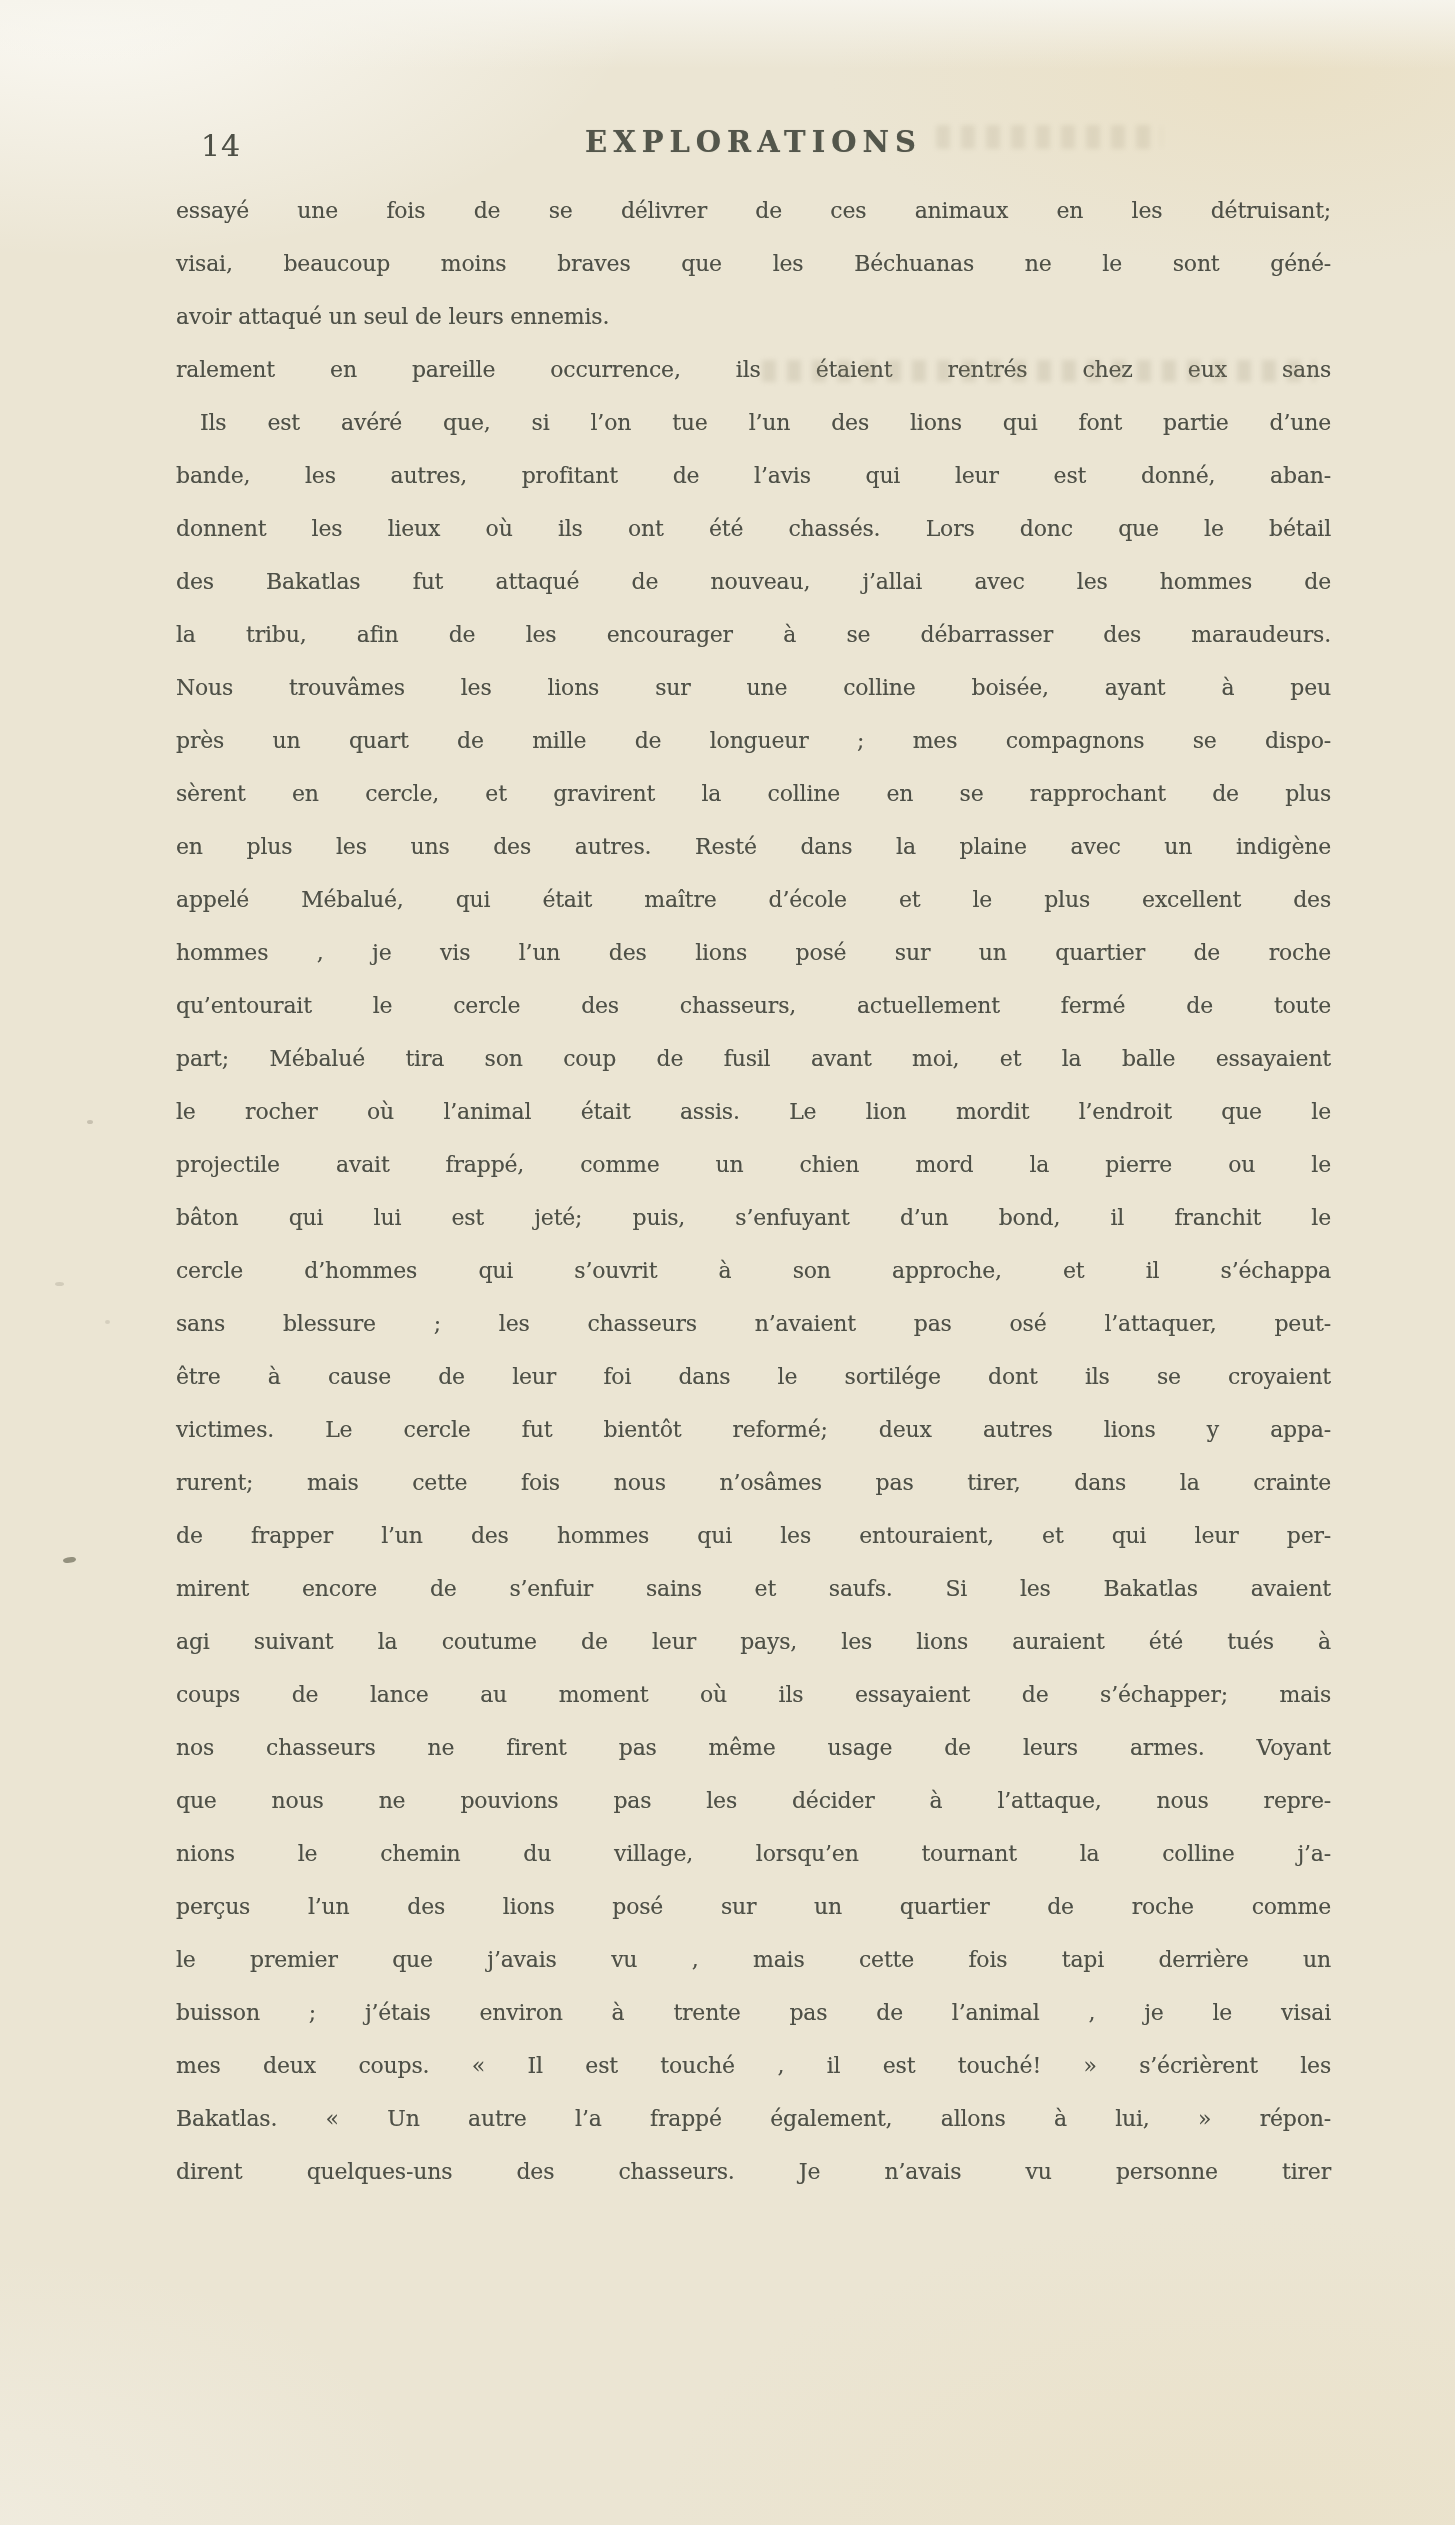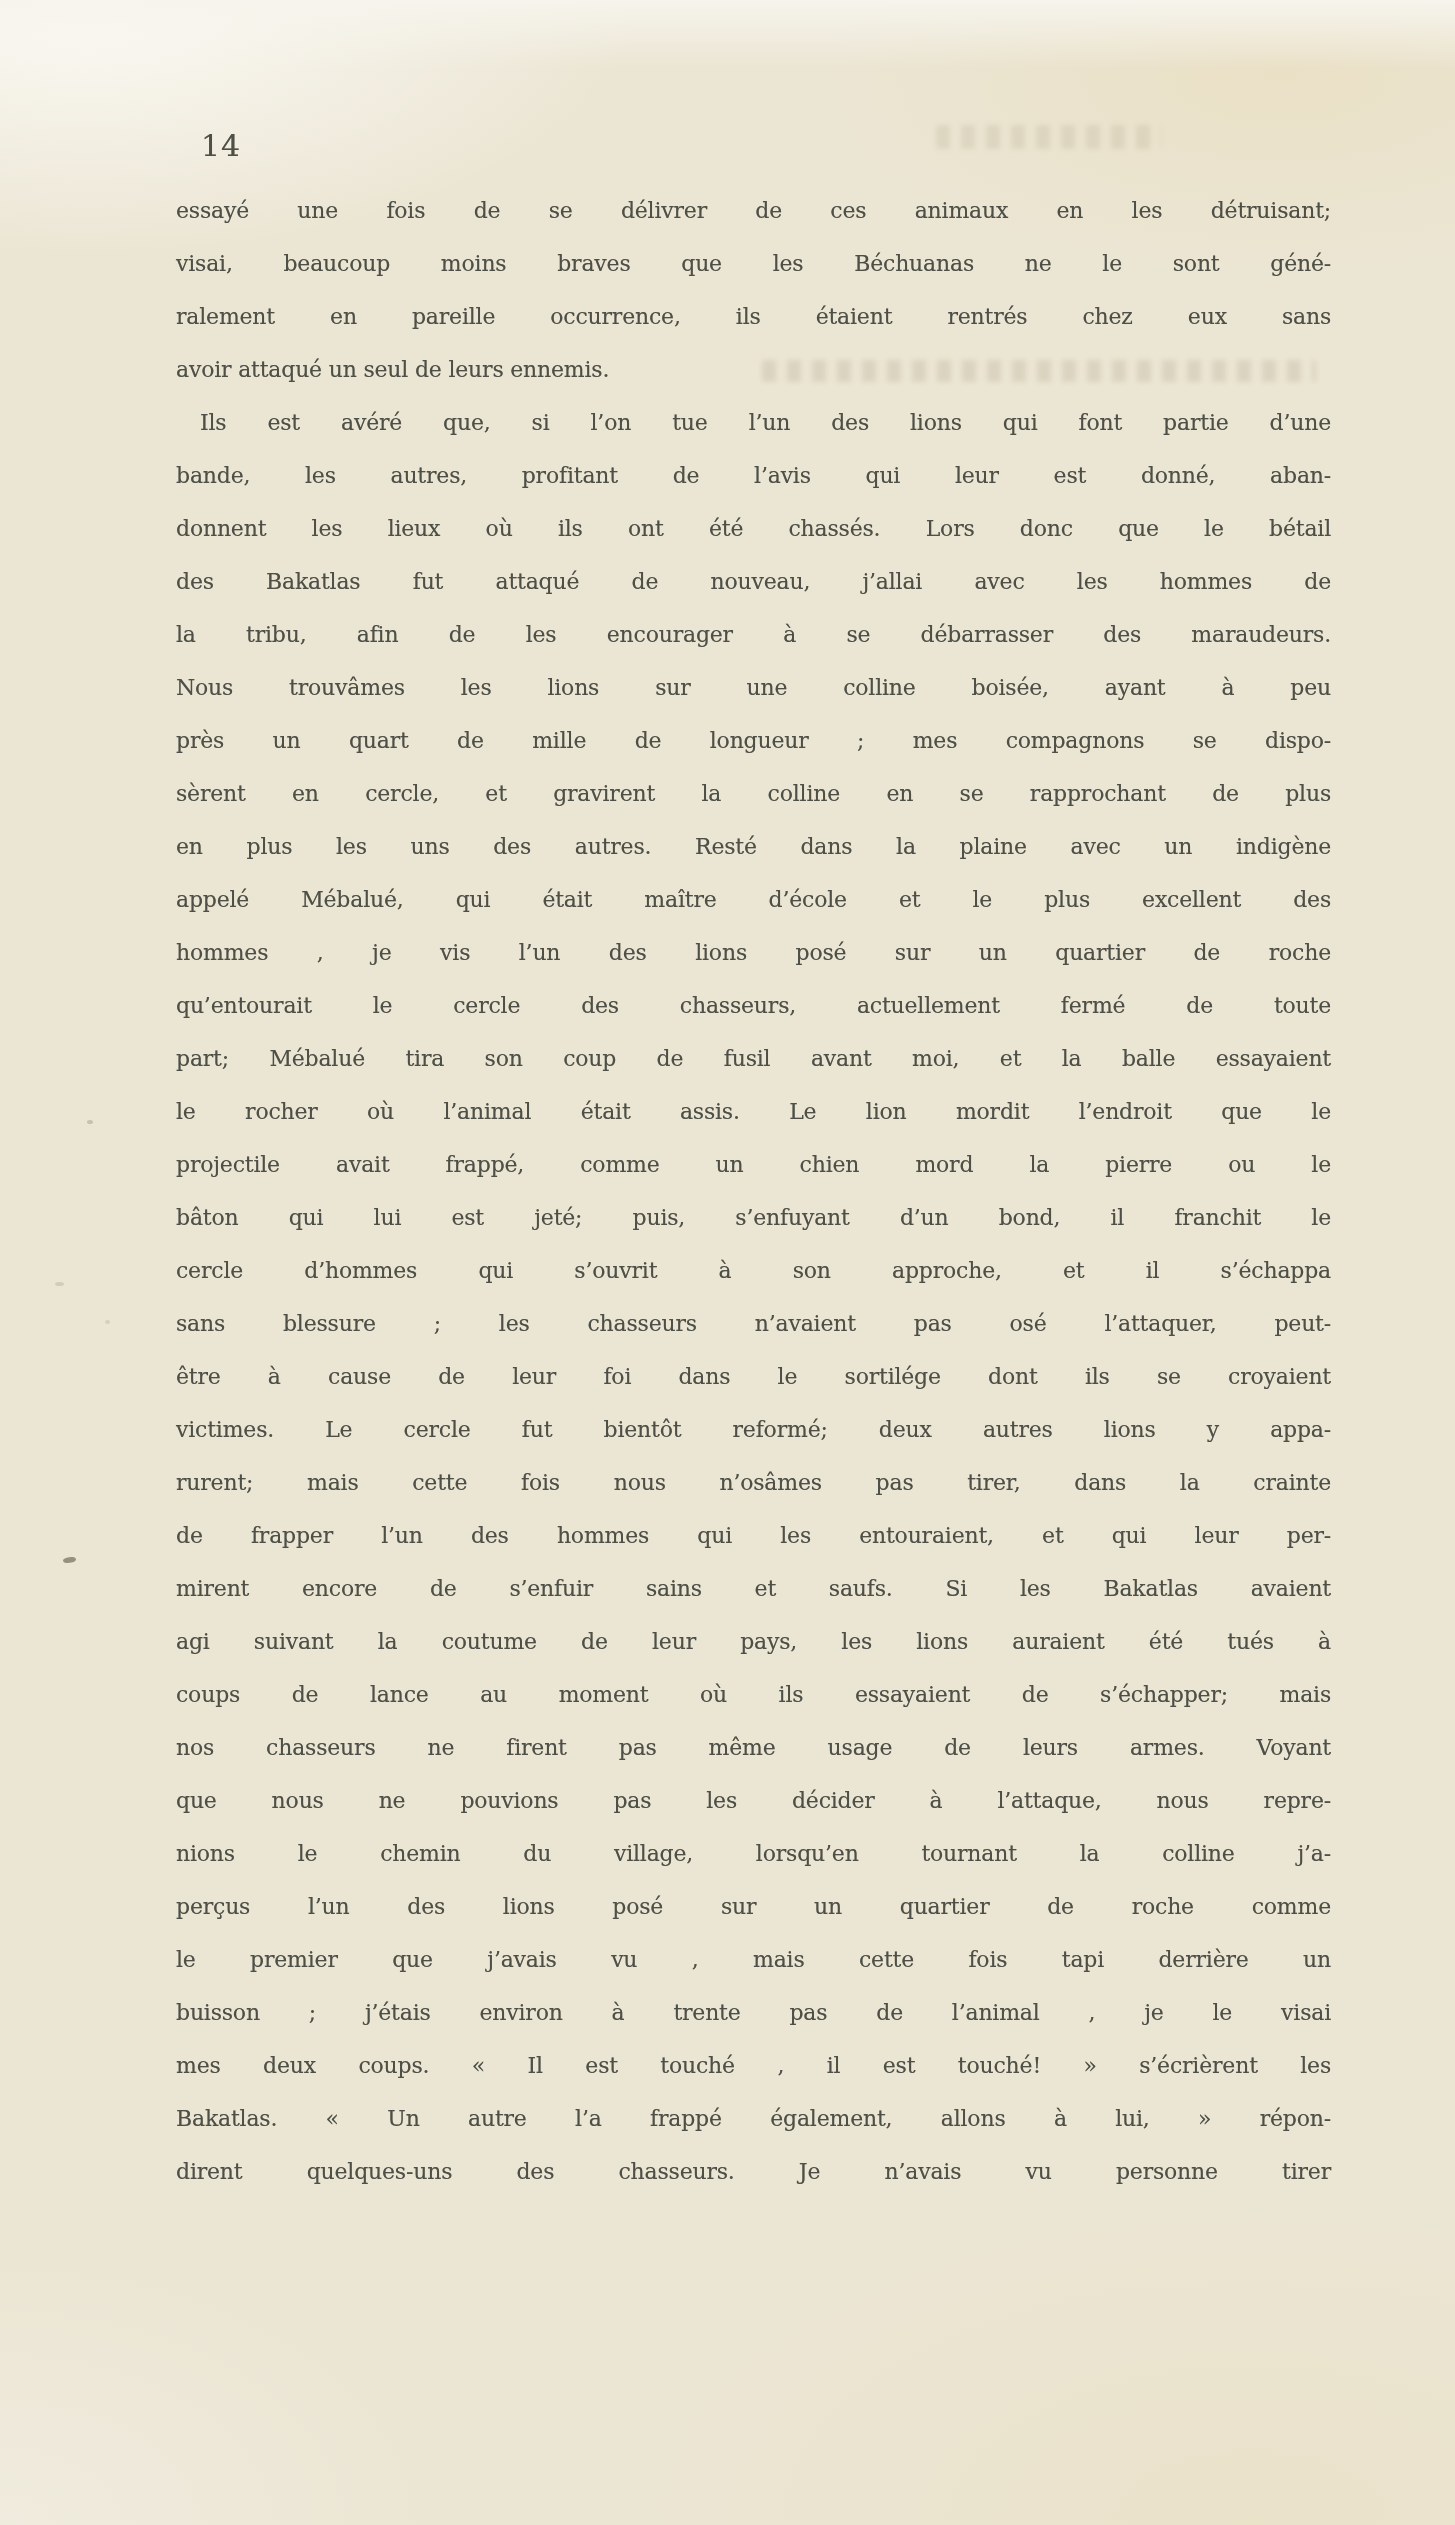--- a/index.html
+++ b/index.html
@@ -48,28 +48,29 @@
     background:rgba(90,88,70,.6);transform:rotate(-14deg)}
   .speck.s4{left:105px;top:1320px;width:5px;height:4px;opacity:.3}
 </style>
 </head>
 <body>
 
 <div class="page">
 
   <header class="running-header">
     <span class="page-number">14</span>
+    <span class="running-title">EXPLORATIONS</span>
   </header>
 
   <main class="text-block">
 
   <div class="line">essayé une fois de se délivrer de ces animaux en les détruisant;</div>
       <div class="line">visai, beaucoup moins braves que les Béchuanas ne le sont géné-</div>
+      <div class="line end">avoir attaqué un seul de leurs ennemis.</div>
       <div class="line">ralement en pareille occurrence, ils étaient rentrés chez eux sans</div>
-      <div class="line end">avoir attaqué un seul de leurs ennemis.</div>
       <div class="line indent">Ils est avéré que, si l’on tue l’un des lions qui font partie d’une</div>
       <div class="line">bande, les autres, profitant de l’avis qui leur est donné, aban-</div>
       <div class="line">donnent les lieux où ils ont été chassés. Lors donc que le bétail</div>
       <div class="line">des Bakatlas fut attaqué de nouveau, j’allai avec les hommes de</div>
       <div class="line">la tribu, afin de les encourager à se débarrasser des maraudeurs.</div>
       <div class="line">Nous trouvâmes les lions sur une colline boisée, ayant à peu</div>
       <div class="line">près un quart de mille de longueur ; mes compagnons se dispo-</div>
       <div class="line">sèrent en cercle, et gravirent la colline en se rapprochant de plus</div>
       <div class="line">en plus les uns des autres. Resté dans la plaine avec un indigène</div>
       <div class="line">appelé Mébalué, qui était maître d’école et le plus excellent des</div>

